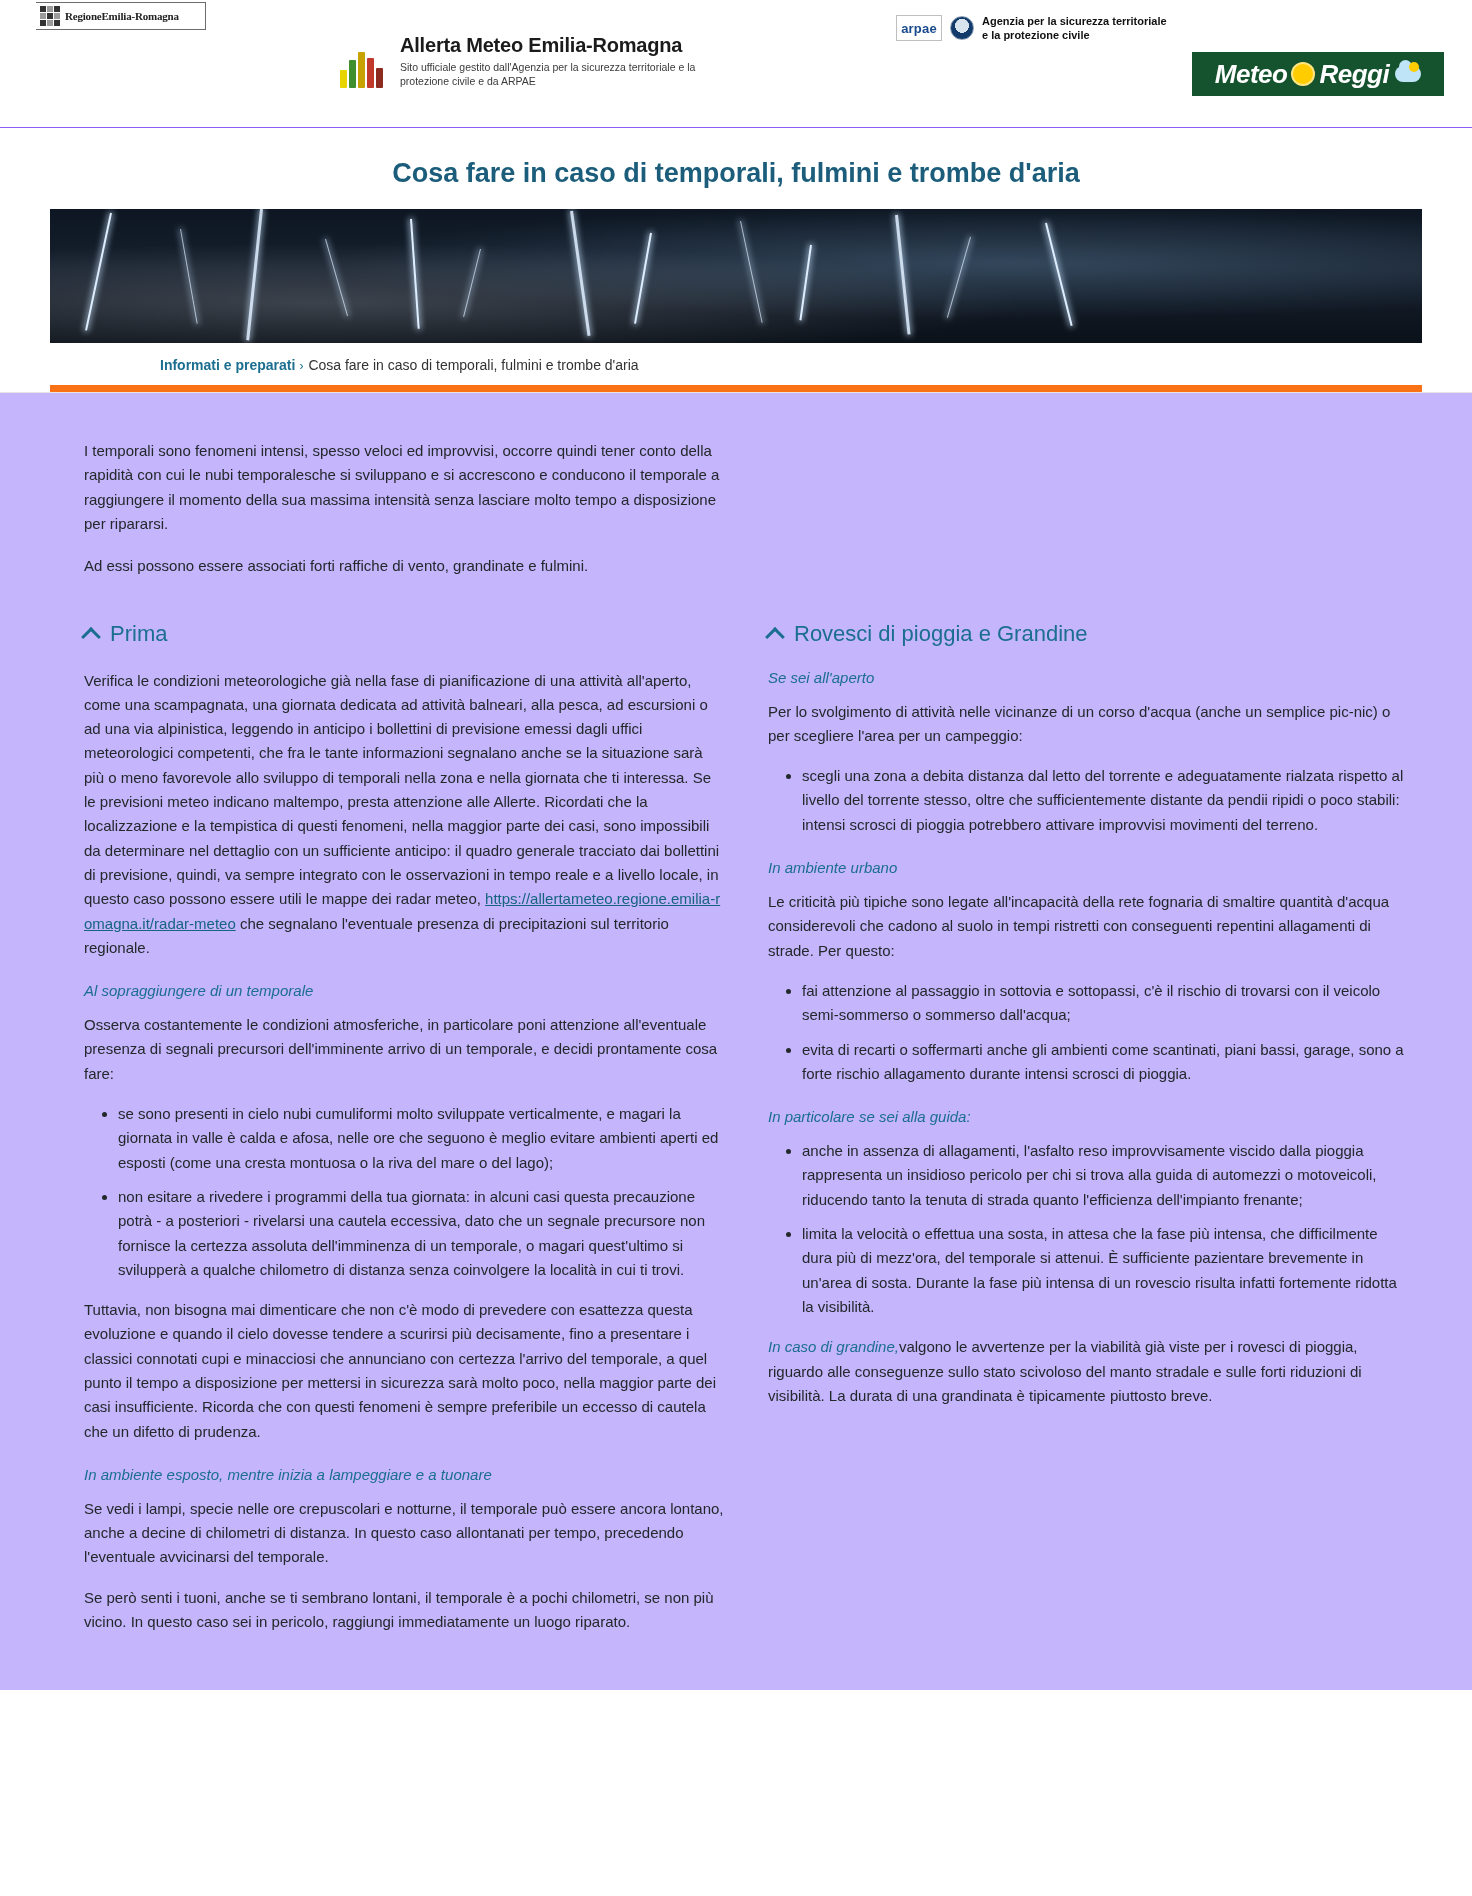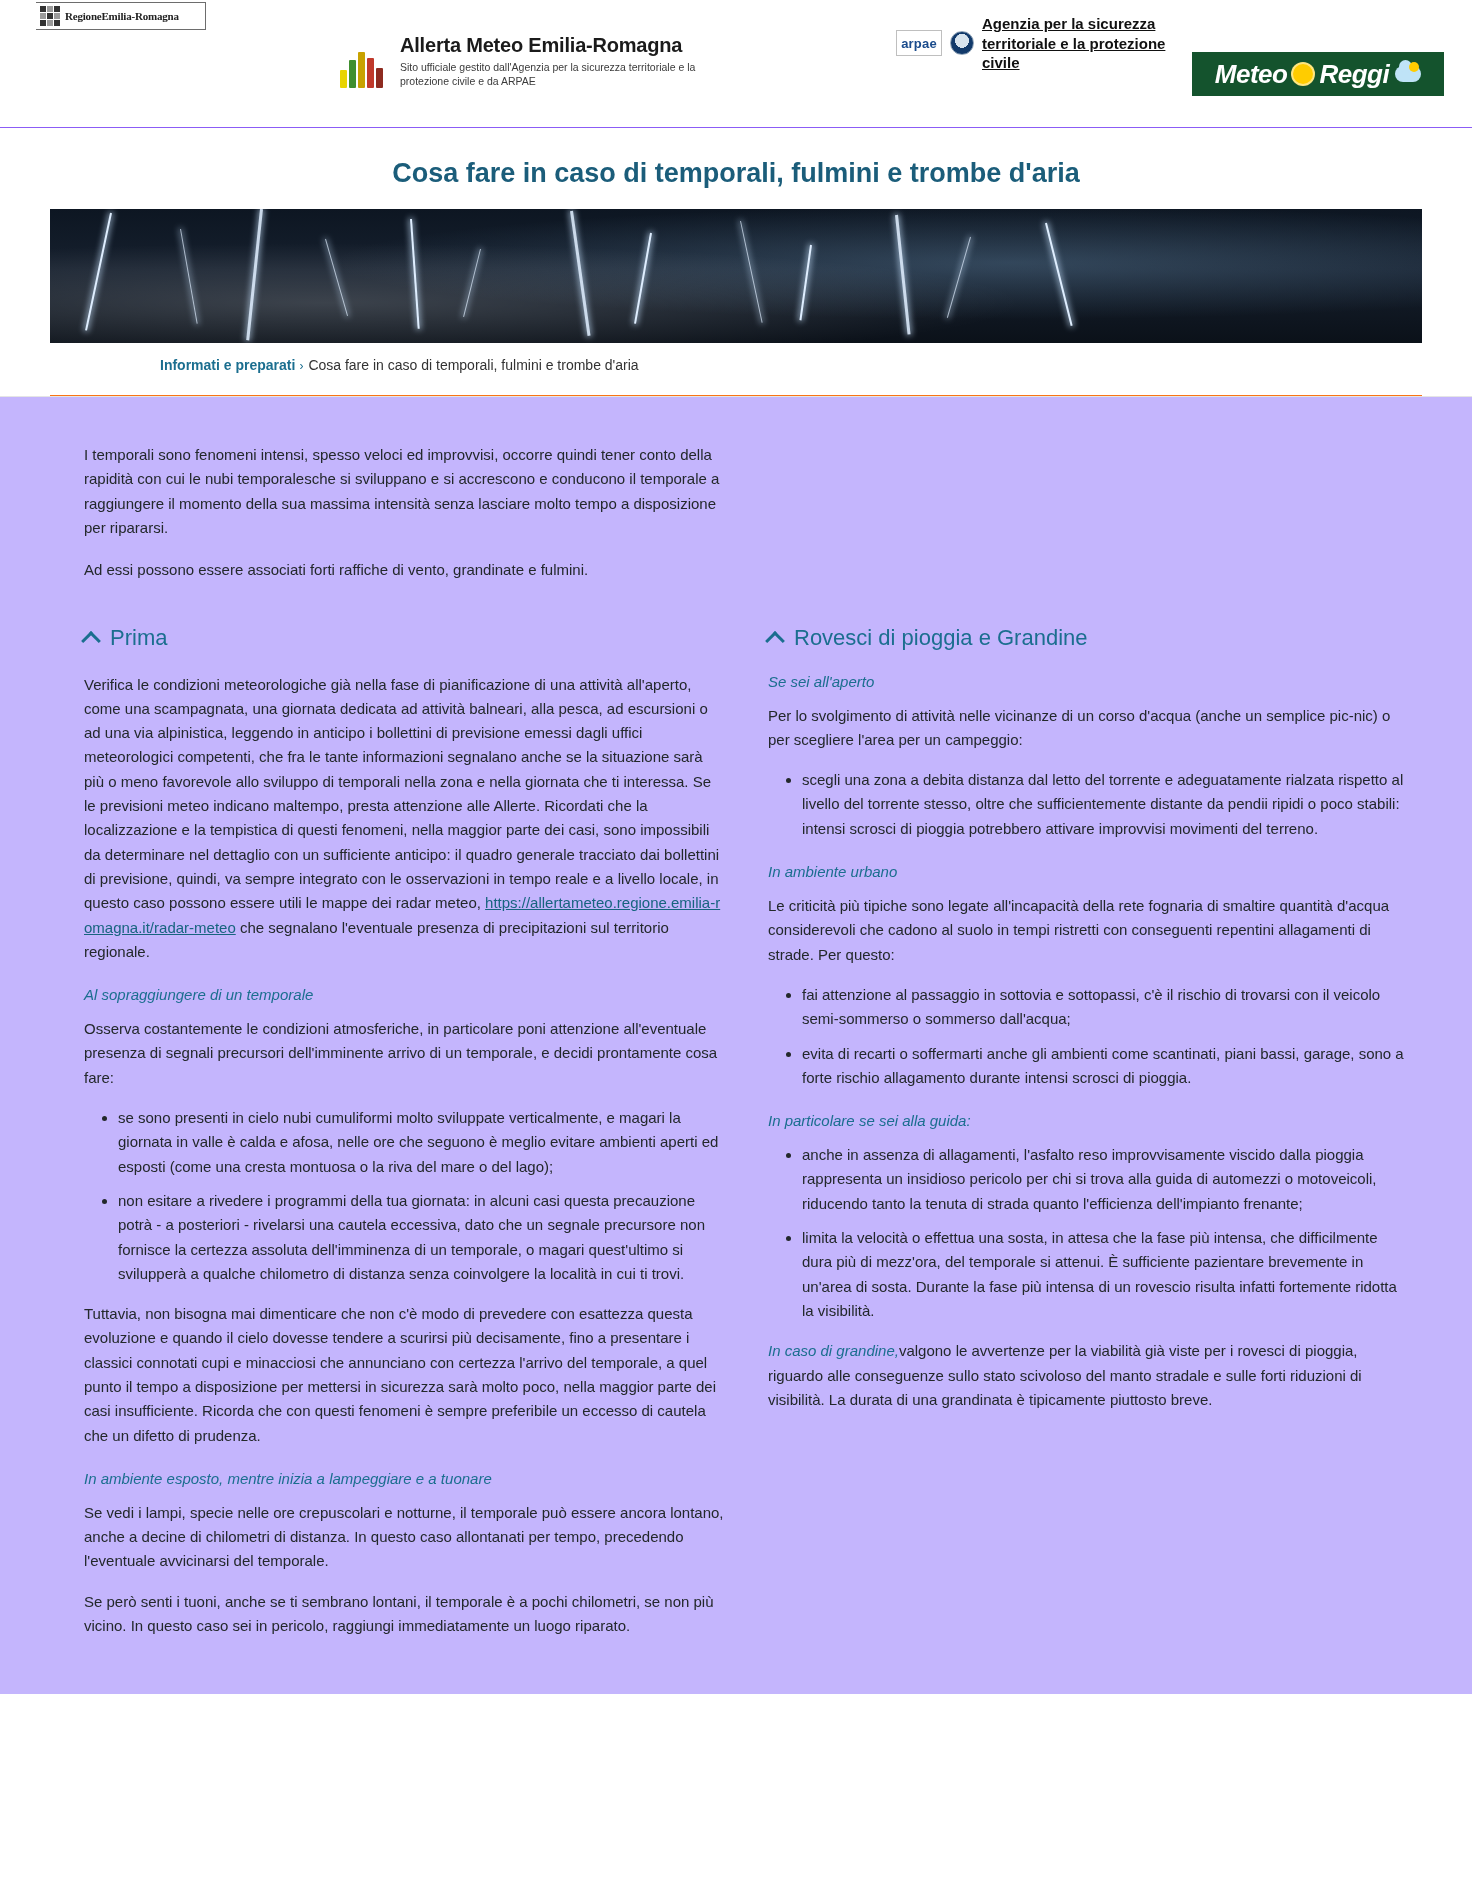--- a/index.html
+++ b/index.html
@@ -116,26 +116,25 @@
     letter-spacing: 0.2px;
   }
   .pc-badge {
     width: 24px;
     height: 24px;
     border-radius: 50%;
     background: radial-gradient(circle at 50% 40%, #d8e4ee 0 40%, #123a6b 41% 100%);
     border: 1px solid #8fa3b7;
   }
   .arpae-text {
-    font-size: 15px;
+    font-size: 11px;
     font-weight: bold;
     color: #111;
     line-height: 1.3;
     max-width: 190px;
-    text-decoration: underline;
   }
   .meteo-reggi {
     position: absolute;
     right: 28px;
     top: 52px;
     width: 252px;
     height: 44px;
     background: #14532d;
     display: flex;
     align-items: center;
@@ -200,24 +199,24 @@
     background: #dfeeff;
     width: 2px;
     box-shadow: 0 0 6px 1px rgba(200,228,255,0.8);
     transform-origin: top center;
   }
   .bolt.b2 { width: 1px; opacity: .75; }
   .bolt.b3 { width: 3px; opacity: .9; }
 
   .breadcrumb {
     margin: 0 50px;
-    padding: 14px 0 22px 110px;
+    padding: 14px 0 12px 110px;
     font-size: 14px;
     color: #333;
-    border-bottom: 1px solid #f97316;
+    border-bottom: 7px solid #f97316;
   }
   .breadcrumb a {
     color: #1b6e8f;
     text-decoration: none;
     font-weight: bold;
   }
   .breadcrumb .sep {
     color: #1b6e8f;
     margin: 0 5px 0 4px;
     font-size: 12px;

